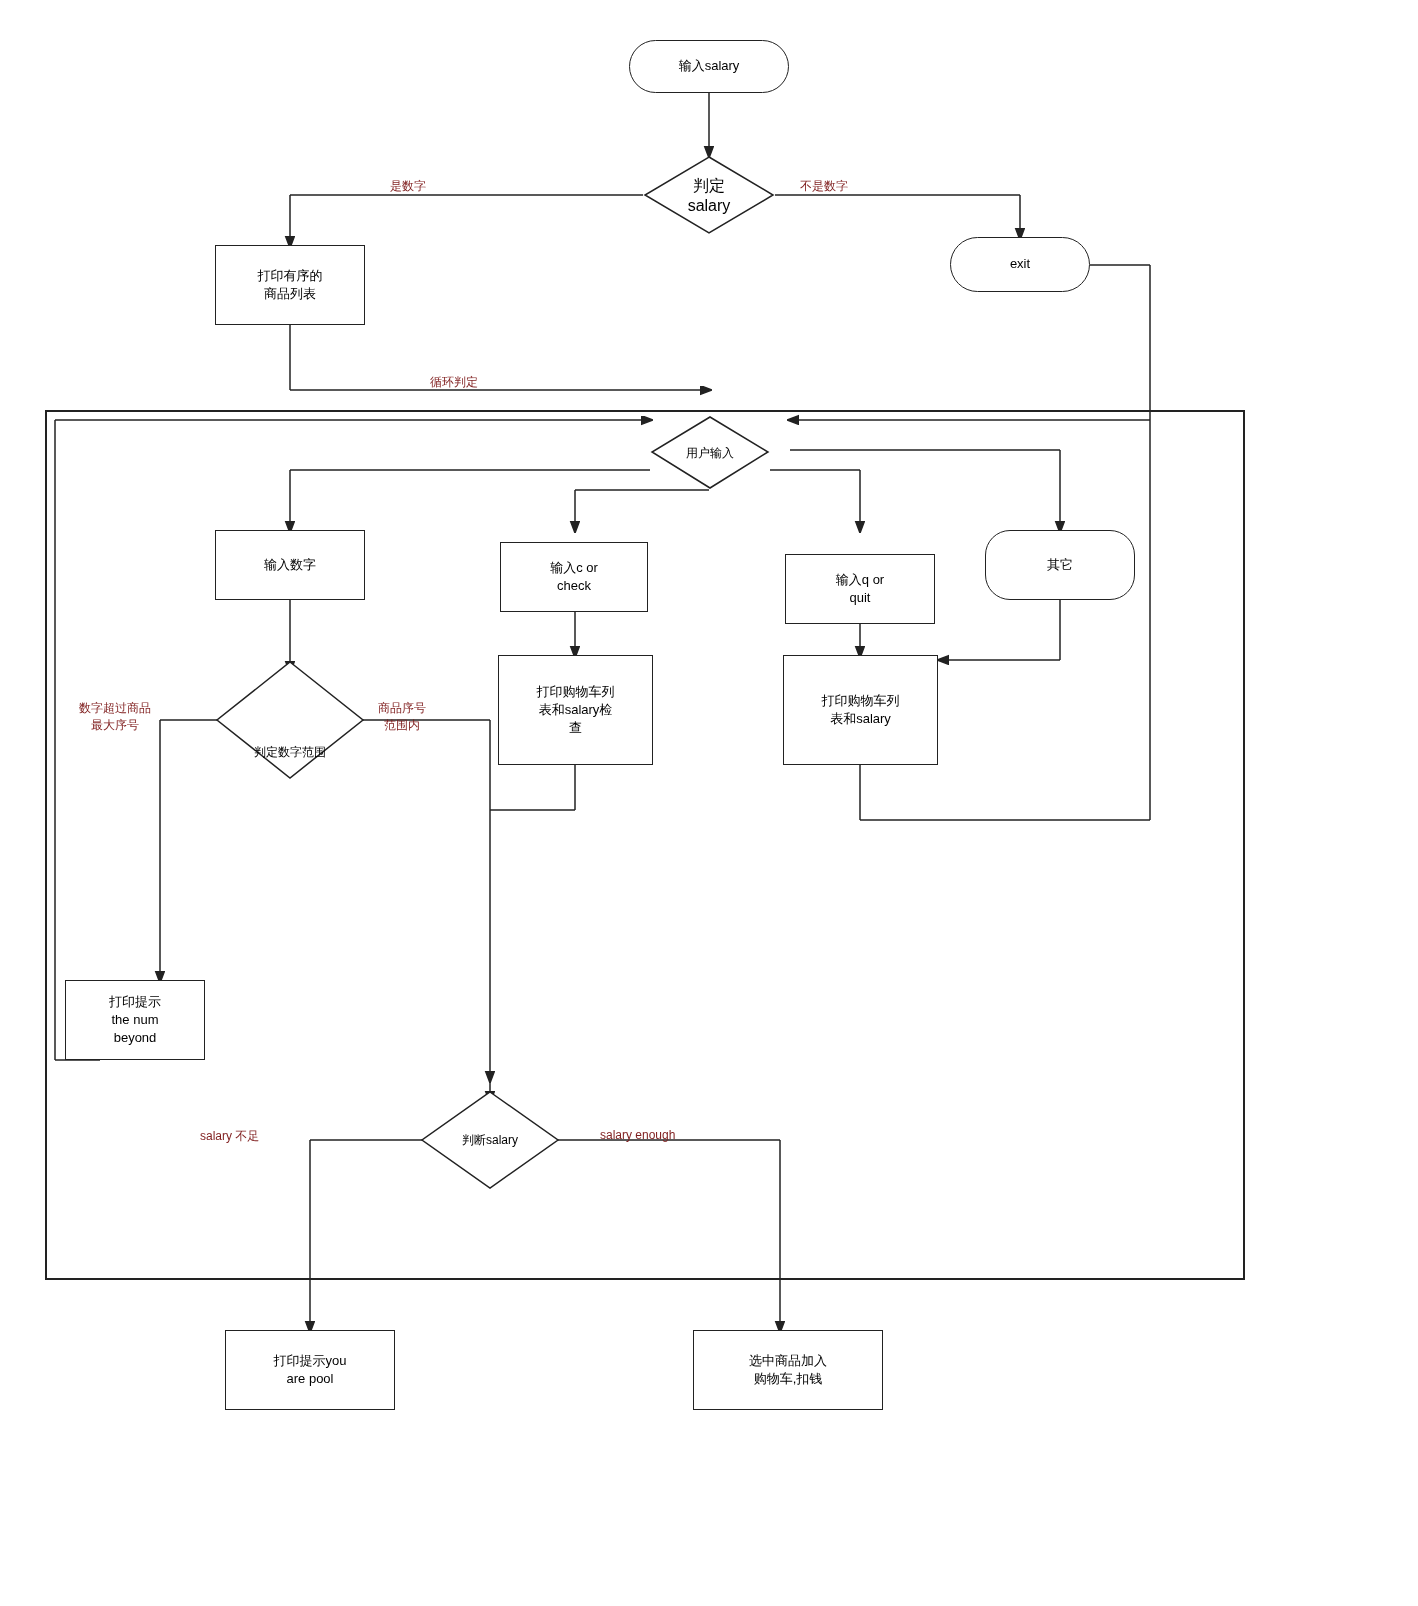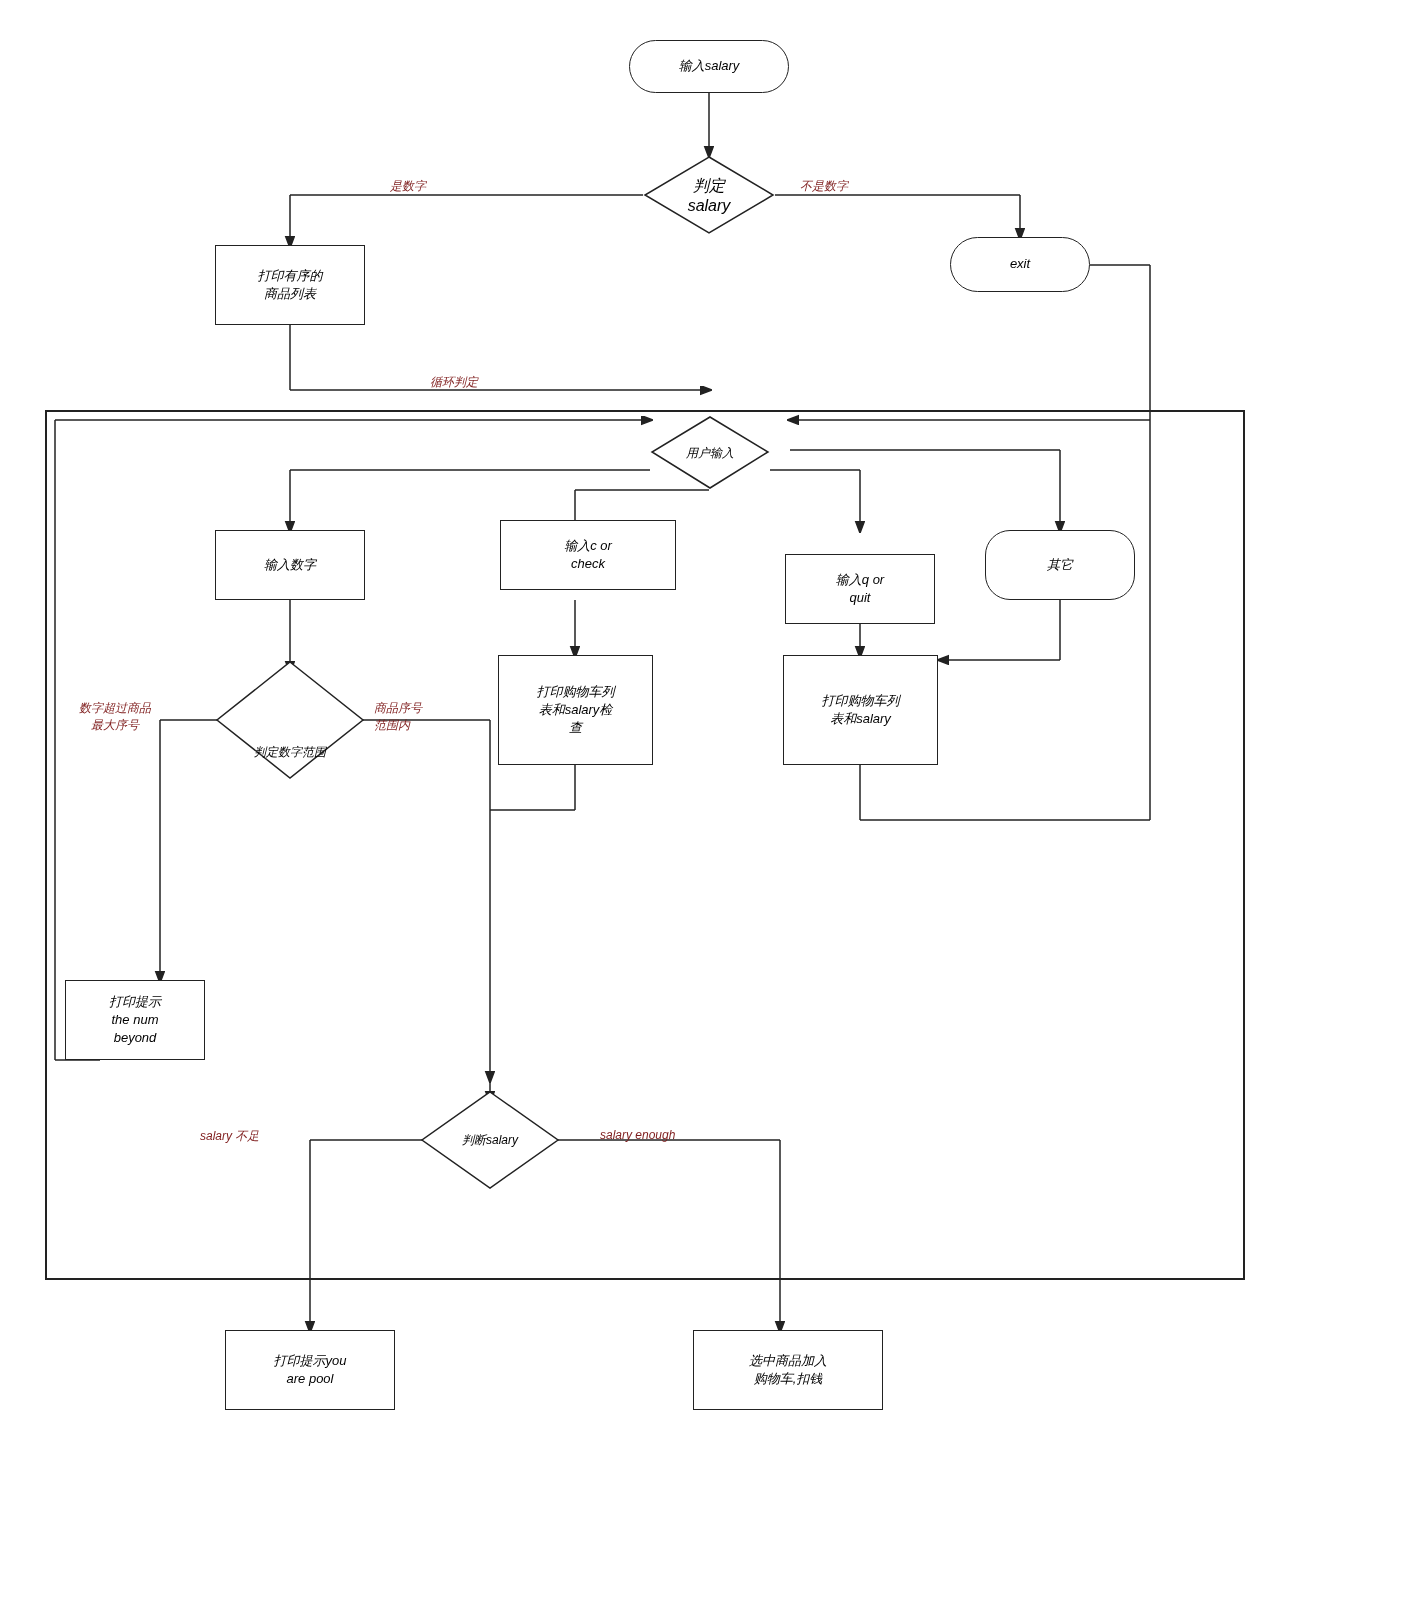--- a/index.html
+++ b/index.html
@@ -9,21 +9,20 @@
       font-size: 13px;
       width: 1418px;
       min-height: 1606px;
       position: relative;
       overflow: hidden;
     }
     .flowchart {
       position: relative;
       width: 1418px;
       height: 1606px;
-      font-style: italic;
     }
     
     .shape {
       position: absolute;
       display: flex;
       align-items: center;
       justify-content: center;
       text-align: center;
       line-height: 1.4;
     }
@@ -188,21 +187,21 @@
     </svg>
     <div style="position:absolute;top:50%;left:50%;transform:translate(-50%,-50%);font-size:12px;">
       <span>用户输入</span>
     </div>
   </div>
 
   <div class="shape rect" style="left:215px; top:530px; width:150px; height:70px;">
     <span>输入数字</span>
   </div>
 
-  <div class="shape rect" style="left:500px; top:520px; width:176px; height:70px;text-align:center;">
+  <div class="shape rect" style="left:500px; top:542px; width:148px; height:70px;text-align:center;">
     <span>输入c or<br>check</span>
   </div>
 
   <div class="shape rect" style="left:785px; top:530px; width:150px; height:70px;margin-top:24px;">
     <span>输入q or<br>quit</span>
   </div>
 
   <div class="shape rect" style="left:985px; top:530px; width:150px; height:70px;border-radius:25px;">
     <span>其它</span>
   </div>
@@ -221,21 +220,21 @@
   </div>
 
   <div class="shape rect" style="left:783px; top:655px; width:155px; height:110px;">
     <span>打印购物车列<br>表和salary</span>
   </div>
 
   <div class="label-text" style="left:60px; top:700px; width:110px; text-align:center;">
     <span>数字超过商品<br>最大序号</span>
   </div>
 
-  <div class="label-text" style="left:374px; top:700px; width:100px; ">
+  <div class="label-text" style="left:352px; top:700px; width:100px; text-align:center;">
     <span>商品序号<br>范围内</span>
   </div>
 
   <div class="shape rect" style="left:65px; top:980px; width:140px; height:80px;">
     <span>打印提示<br>the num<br>beyond</span>
   </div>
 
   <div class="diamond-wrap" style="left:420px; top:1090px; width:140px; height:100px;">
     <svg width="140" height="100">
       <polygon points="70,2 138,50 70,98 2,50" fill="white" stroke="#222" stroke-width="1.5"></polygon>

